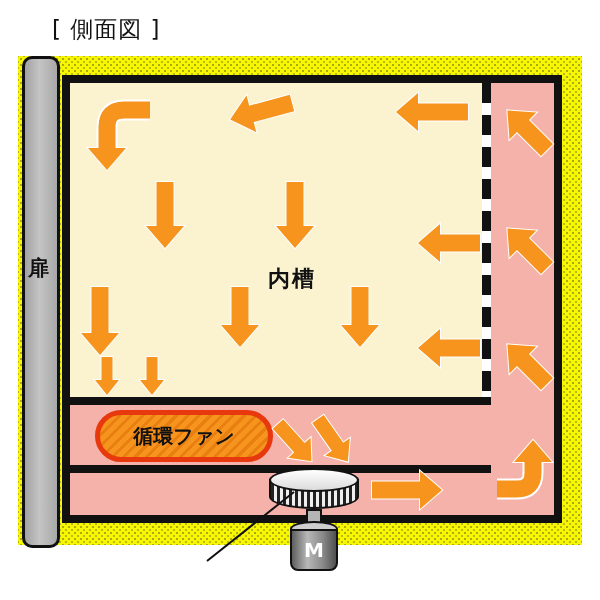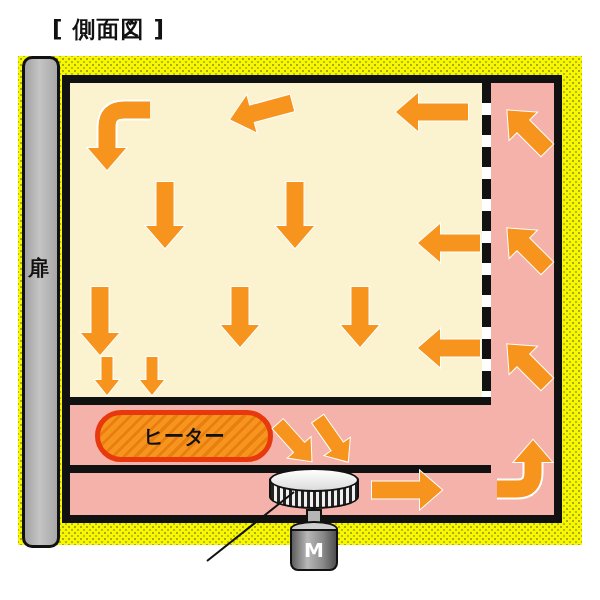--- a/index.html
+++ b/index.html
@@ -61,47 +61,48 @@
     left:290px;top:521px;width:48px;height:16px;box-sizing:border-box;
     background:#cfcfcf;border:2px solid #111;border-radius:50%;
   }
   .motor{
     left:290px;top:529px;width:48px;height:42px;box-sizing:border-box;
     background:linear-gradient(90deg,#5e5e5e,#b8b8b8 35%,#8a8a8a 70%,#4f4f4f);
     border:2px solid #111;border-radius:0 0 8px 8px;
     display:flex;align-items:center;justify-content:center;
   }
   .motor span{color:#fff;font-size:20px;font-weight:bold;}
-  .title{left:52px;top:14px;font-size:23px;font-weight:bold;letter-spacing:1px;}
+  .title{left:52px;top:14px;font-size:23px;font-weight:normal;letter-spacing:1px;}
   .fan-label{left:72px;top:546px;font-size:20px;font-weight:bold;letter-spacing:1px;}
   #arrow-layer{left:0;top:0;width:600px;height:600px;pointer-events:none;}
   #arrow-layer polygon{paint-order:stroke;}
 </style>
 </head>
 <body>
 
 <div class="canvas">
   <div class="abs yellow"></div>
   <div class="abs door"></div>
   <div class="abs frame"></div>
   <div class="abs chamber"></div>
   <div class="abs hline hline1"></div>
   <div class="abs hline hline2"></div>
   <div class="abs dashed-wall"></div>
   <div class="abs heater">
-    <span>ヒーター</span>
+    <span>循環ファン</span>
   </div>
   <div class="abs fan-body"></div>
   <div class="abs fan-top"></div>
   <div class="abs shaft"></div>
   <div class="abs motor-top"></div>
   <div class="abs motor">
     <span>M</span>
   </div>
   <div class="abs door-label">扉</div>
+  <div class="abs chamber-label">内槽</div>
   <div class="abs title">[ 側面図 ]</div>
   <svg id="arrow-layer" class="abs" viewBox="0 0 600 600">
       <polygon points="0,-8.5 42,-8.5 42,-19 64,0 42,19 42,8.5 0,8.5" transform="translate(292 103) rotate(165)" fill="#f7941e" stroke="#ffffff" stroke-width="2"></polygon>
       <polygon points="0,-8.5 50,-8.5 50,-19 72,0 50,19 50,8.5 0,8.5" transform="translate(468 112) rotate(180)" fill="#f7941e" stroke="#ffffff" stroke-width="2"></polygon>
       <polygon points="0,-8.5 44,-8.5 44,-19 66,0 44,19 44,8.5 0,8.5" transform="translate(165 182) rotate(90)" fill="#f7941e" stroke="#ffffff" stroke-width="2"></polygon>
       <polygon points="0,-8.5 44,-8.5 44,-19 66,0 44,19 44,8.5 0,8.5" transform="translate(295 182) rotate(90)" fill="#f7941e" stroke="#ffffff" stroke-width="2"></polygon>
       <polygon points="0,-8.5 46,-8.5 46,-19 68,0 46,19 46,8.5 0,8.5" transform="translate(100 287) rotate(90)" fill="#f7941e" stroke="#ffffff" stroke-width="2"></polygon>
       <polygon points="0,-8.5 38,-8.5 38,-19 60,0 38,19 38,8.5 0,8.5" transform="translate(240 287) rotate(90)" fill="#f7941e" stroke="#ffffff" stroke-width="2"></polygon>
       <polygon points="0,-8.5 38,-8.5 38,-19 60,0 38,19 38,8.5 0,8.5" transform="translate(360 287) rotate(90)" fill="#f7941e" stroke="#ffffff" stroke-width="2"></polygon>
       <polygon points="0,-5.5 23,-5.5 23,-12 38,0 23,12 23,5.5 0,5.5" transform="translate(107 357) rotate(90)" fill="#f7941e" stroke="#ffffff" stroke-width="2"></polygon>

